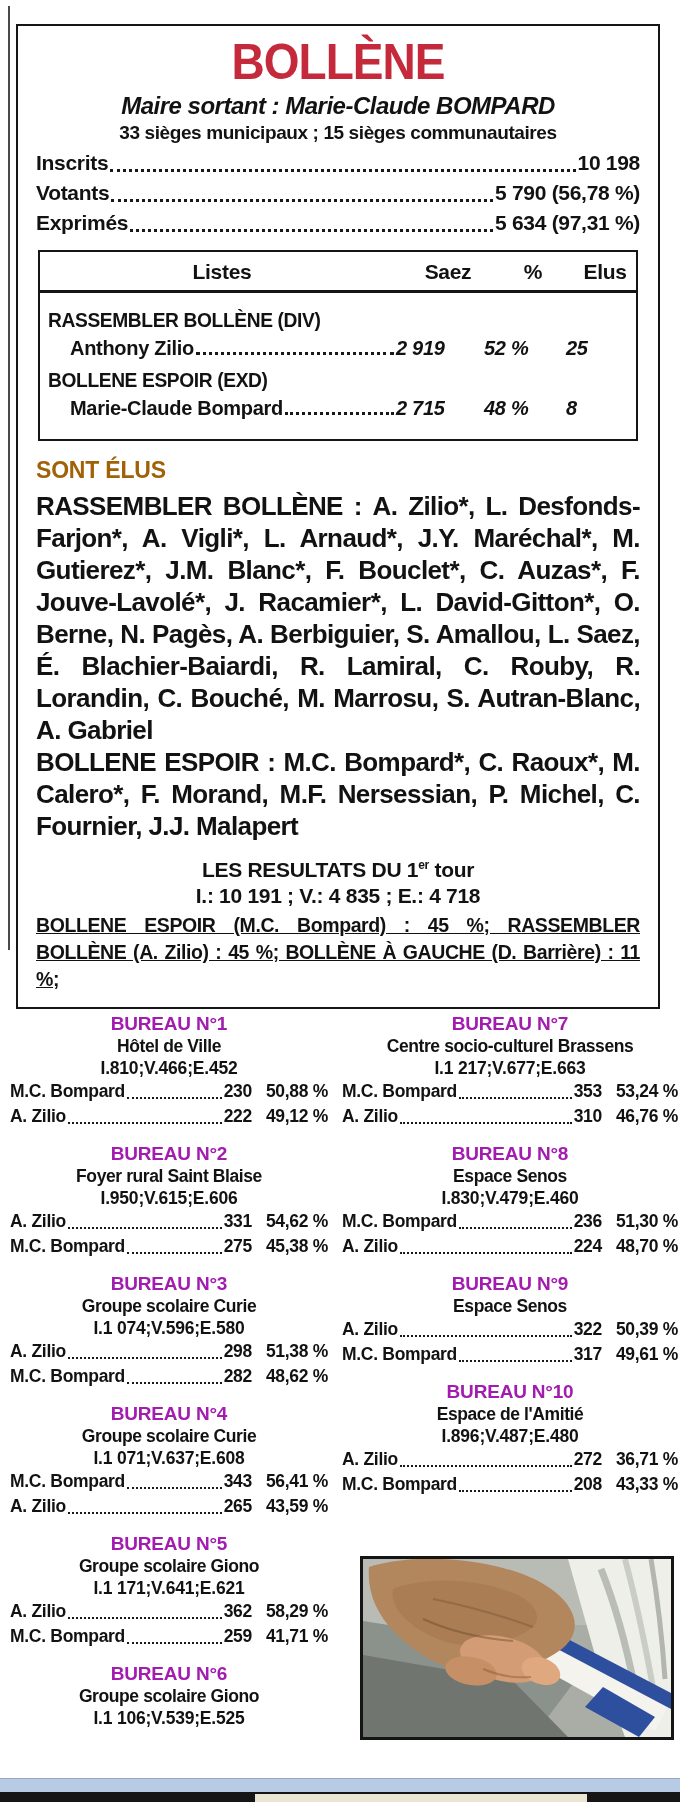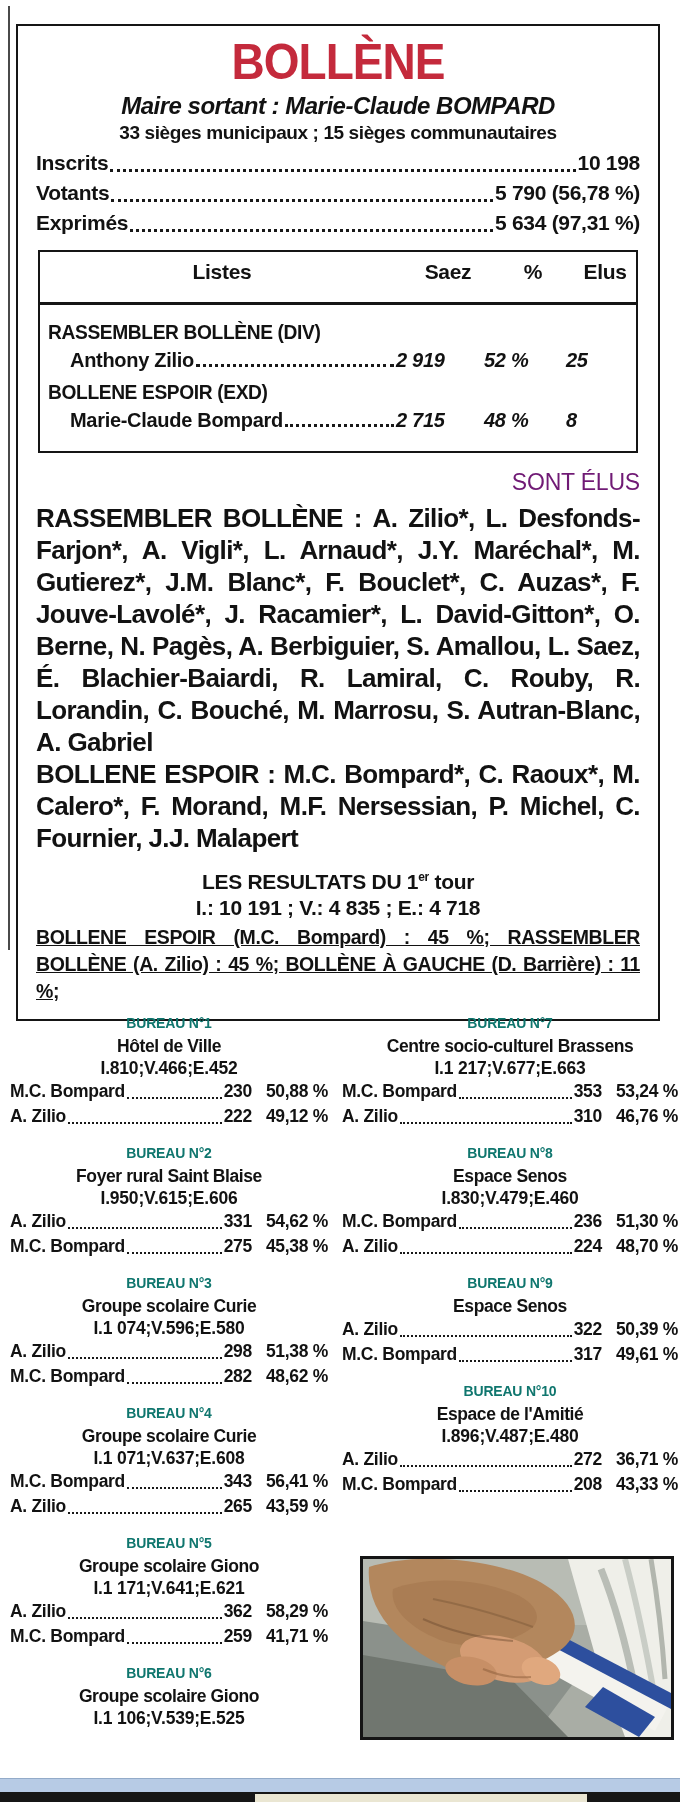--- a/index.html
+++ b/index.html
@@ -34,52 +34,52 @@
   }
   .stat-row{display:flex;align-items:flex-end;font-weight:700;font-size:21px;
     letter-spacing:-0.3px;line-height:30px;}
   .dots{flex:1 1 auto;min-width:12px;border-bottom:3px dotted #181818;
     margin:0 2px 6px 2px;}
   .stat-value{white-space:nowrap;}
 
   
   .rtable{border:2px solid #151515;margin:12px 2px 4px 2px;}
   .t-grid{display:grid;grid-template-columns:1fr 88px 82px 62px;}
-  .t-head{border-bottom:3px solid #151515;padding:8px 0 18px 0;}
+  .t-head{border-bottom:3px solid #151515;padding:8px 0 6px 0;}
   .t-head .th{font-weight:700;font-size:21px;text-align:center;letter-spacing:-0.3px;}
   .t-body{padding:14px 8px 12px 8px;}
   .t-lrow{font-weight:700;font-size:20px;letter-spacing:-0.4px;line-height:26px;
     transform:scaleX(0.96);transform-origin:left;}
   .t-crow{align-items:end;margin:2px 0 6px 0;}
   .t-cname{display:flex;align-items:flex-end;padding-left:22px;font-weight:700;
     font-size:20px;letter-spacing:-0.3px;line-height:26px;}
   .t-val{font-weight:700;font-size:20px;text-align:left;letter-spacing:-0.3px;line-height:26px;font-style:italic;}
 
   .elected-head{
-    text-align:right;color:#701a75;font-weight:400;font-size:23px;
+    text-align:left;color:#a16207;font-weight:700;font-size:23px;
     letter-spacing:-0.2px;margin:16px 0 6px 0;
   }
   .elected-par{
     font-size:26px;font-weight:600;letter-spacing:-0.6px;
     line-height:32px;text-align:justify;margin:0;
   }
   .elected-par .list-label{font-weight:800;}
 
   .fr-title{text-align:center;font-weight:700;font-size:21px;letter-spacing:-0.3px;margin-top:16px;}
   .fr-title sup{font-size:12px;}
   .fr-totals{text-align:center;font-weight:700;font-size:21px;letter-spacing:-0.3px;margin-top:2px;}
   .fr-detail{font-weight:700;font-size:19.5px;letter-spacing:-0.4px;line-height:27px;margin-top:4px;text-align:justify;text-decoration:underline;}
 
   
   .bureaus{position:absolute;left:10px;top:1012px;width:668px;display:flex;}
   .bcol{display:flex;flex-direction:column;}
   .bcol-left{width:318px;margin-right:14px;}
   .bcol-right{width:336px;}
   .bureau{margin-bottom:13px;}
-  .b-title{text-align:center;color:#0f766e;font-weight:800;font-size:14px;
+  .b-title{text-align:center;color:#a21caf;font-weight:800;font-size:19px;
     letter-spacing:-0.2px;line-height:23px;}
   .b-venue{text-align:center;font-weight:700;font-size:17.5px;letter-spacing:-0.4px;line-height:22px;}
   .b-totals{text-align:center;font-weight:700;font-size:17.5px;letter-spacing:-0.2px;line-height:22px;}
   .b-row{display:flex;align-items:flex-end;font-weight:700;font-size:17.5px;
     letter-spacing:-0.3px;line-height:25px;}
   .b-row .dots{border-bottom-width:2.5px;margin-bottom:5px;}
   .b-votes{white-space:nowrap;}
   .b-pct{width:72px;text-align:right;white-space:nowrap;margin-left:4px;}
 
   

